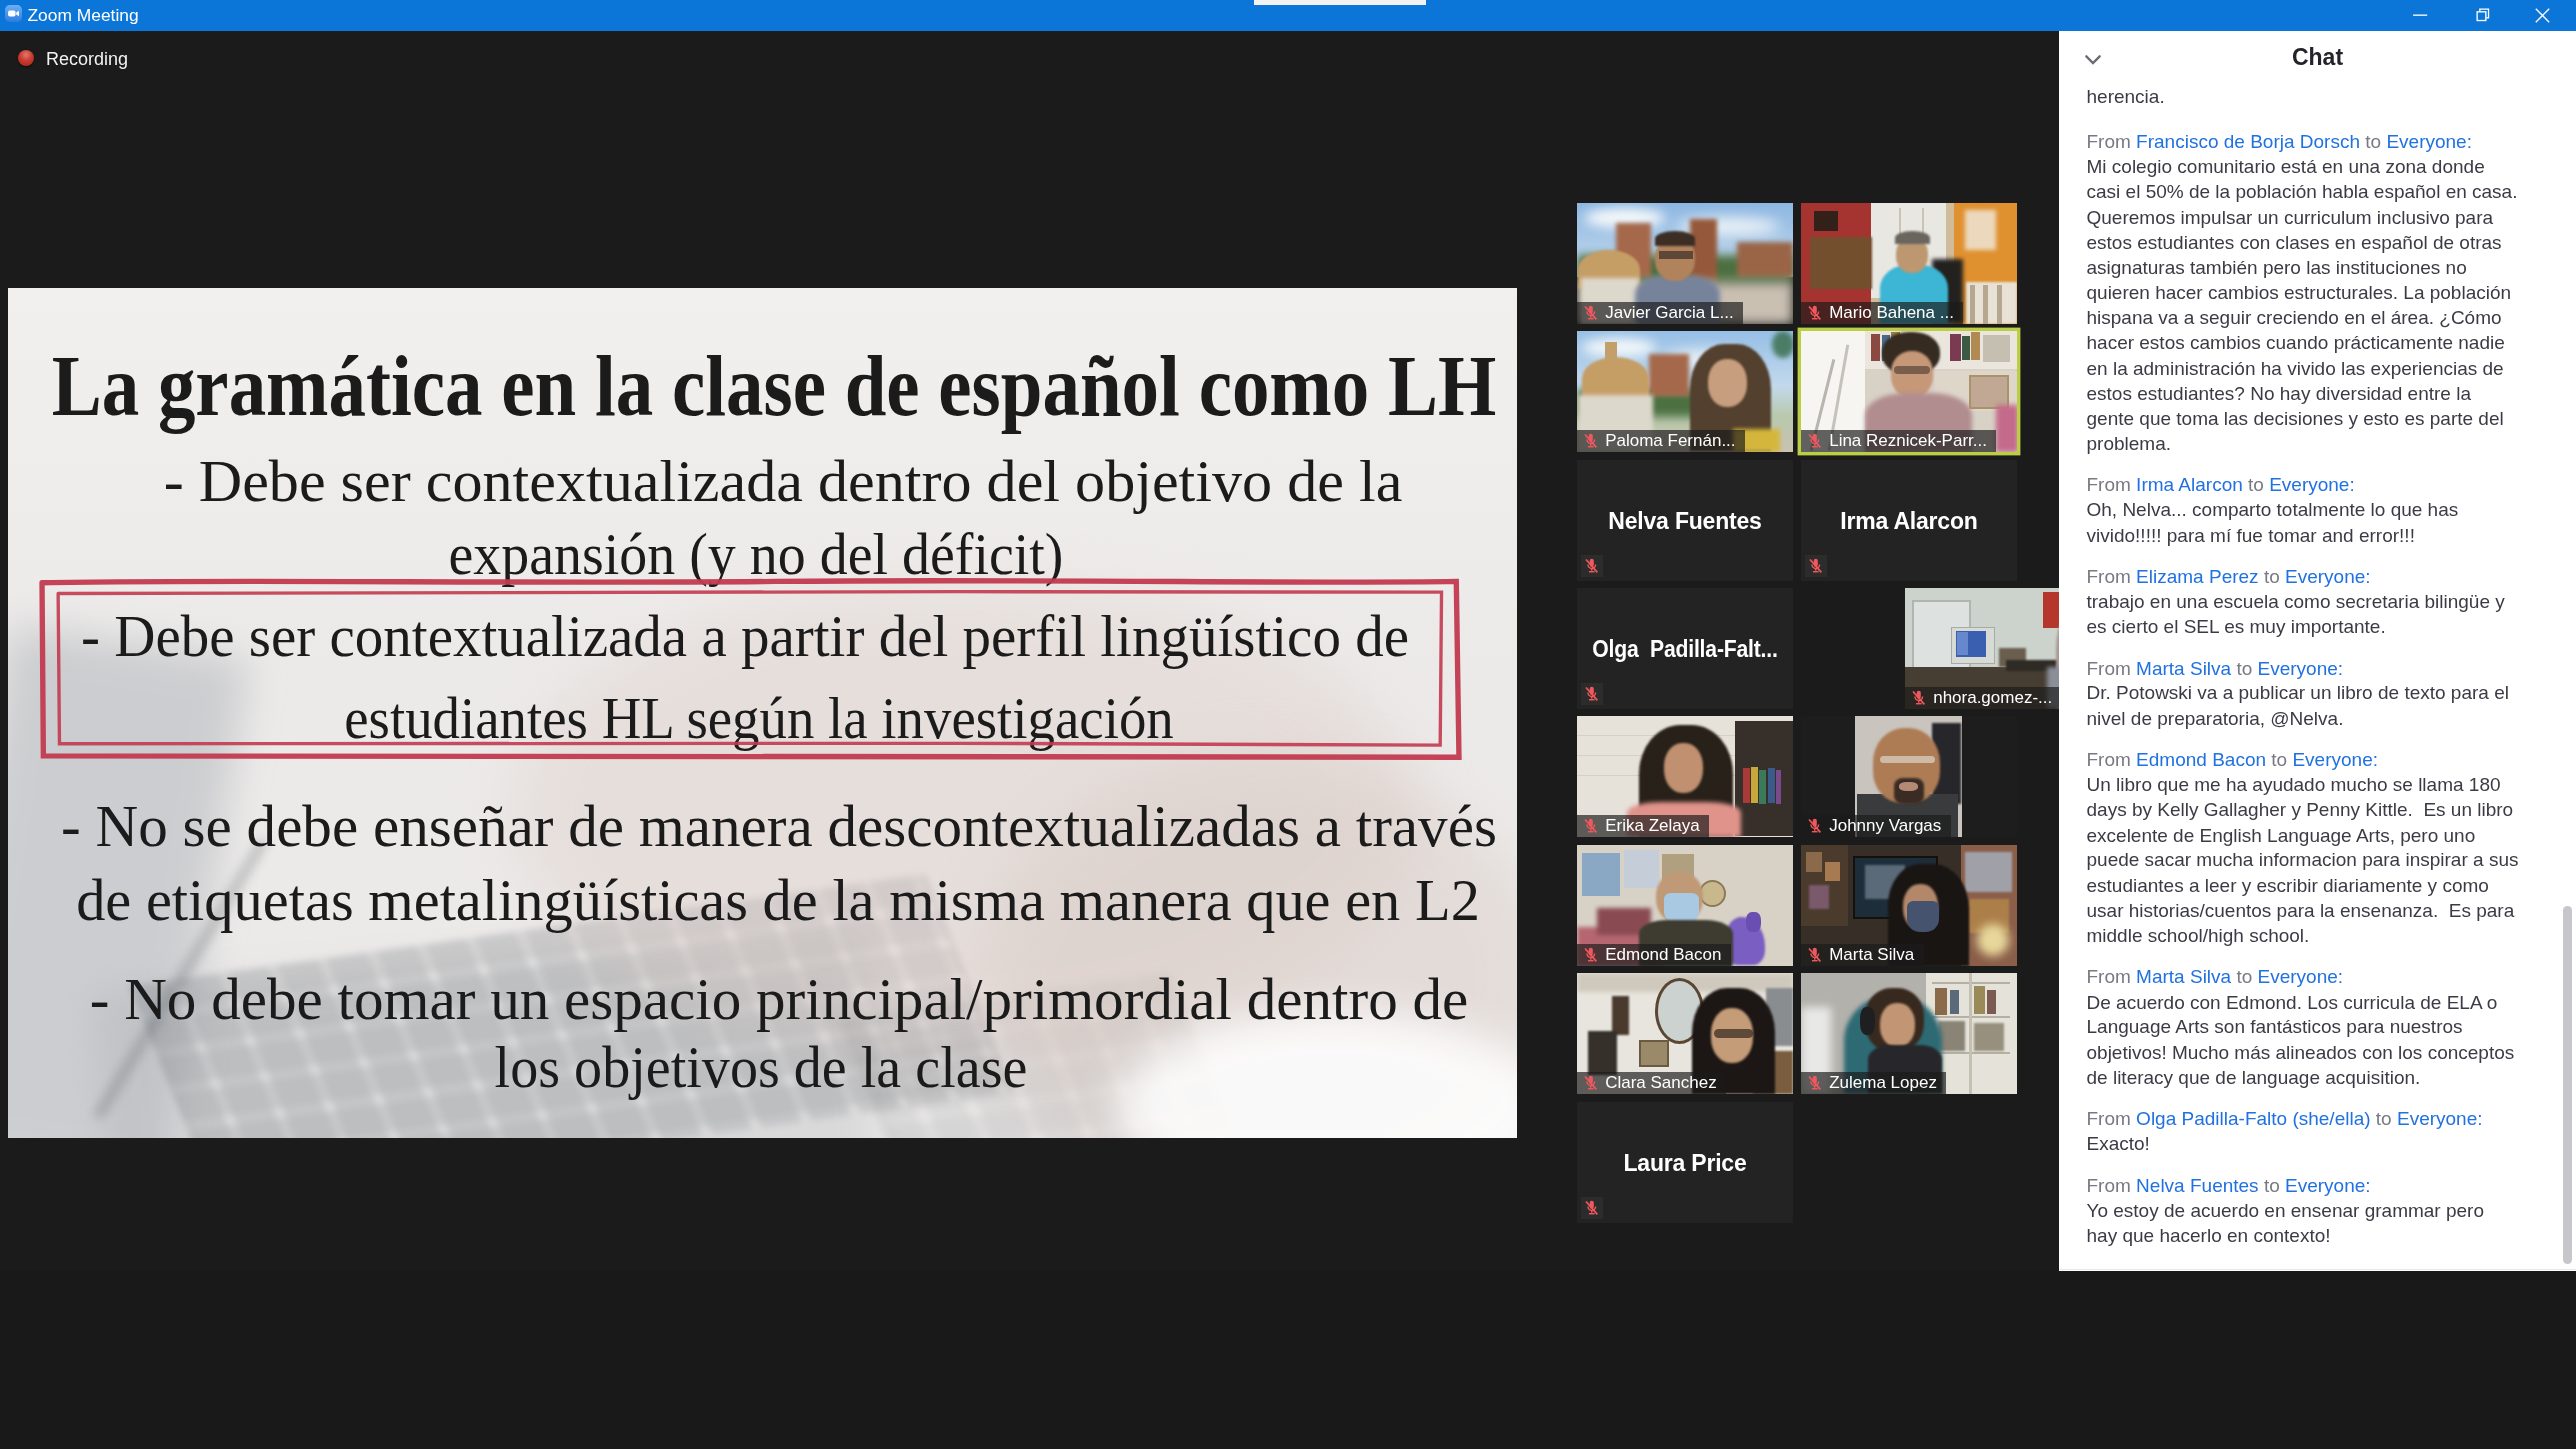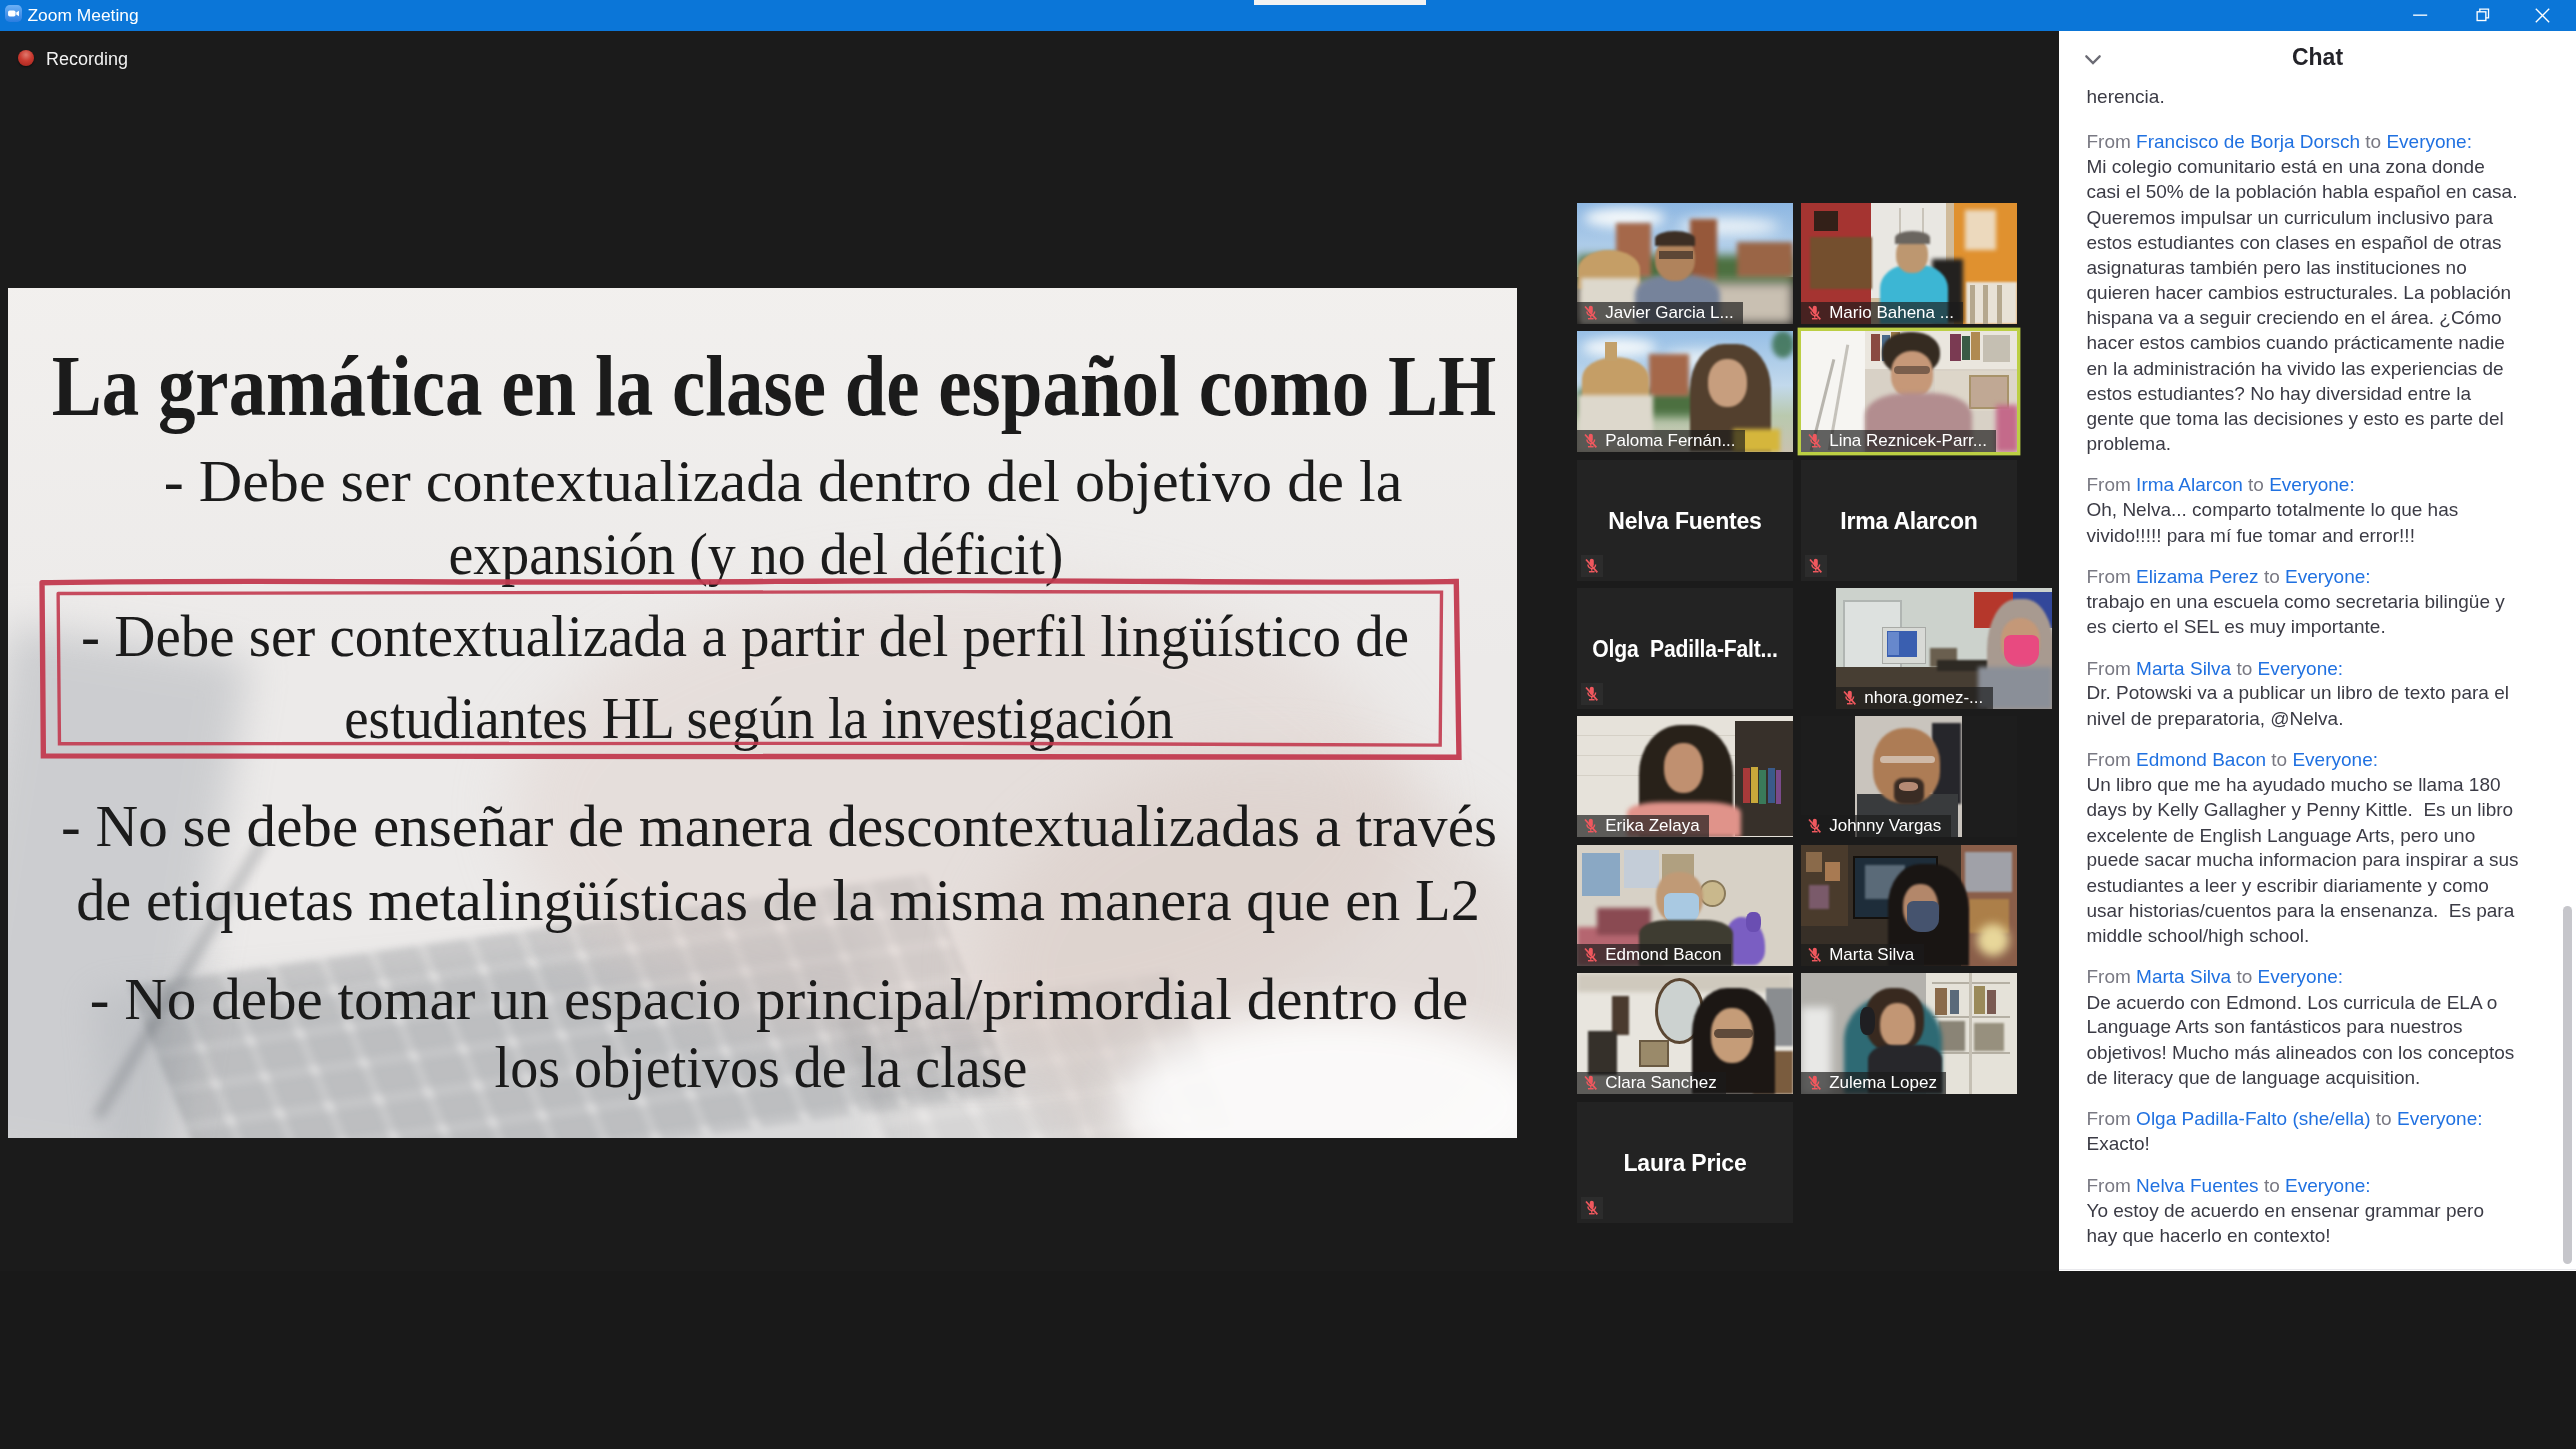--- a/index.html
+++ b/index.html
@@ -228,21 +228,21 @@
 
   <div class="tile" style="left:1577px;top:588px;">
     <div class="bigname" style="transform:scaleX(.92);">Olga&nbsp; Padilla-Falt...</div>
     <div class="micbox">
         <svg width="17.4" height="17.4" viewBox="0 0 24 24">
           <use href="#micico"></use>
         </svg>
       </div>
   </div>
 
-  <div class="tile" style="left:1836px;top:588px;">
+  <div class="tile" style="left:1905px;top:588px;">
     <div class="ph" style="left:0;top:0;width:216px;height:121px;background:#ccd2cc;"></div>
     <div class="ph" style="left:6.7px;top:12px;width:55px;height:70px;background:#dde1df;border:2px solid #b0b5b2;"></div>
     <div class="ph" style="left:0;top:79px;width:216px;height:42px;background:#473e33;"></div>
     <div class="ph" style="left:46px;top:39px;width:42px;height:35px;background:#d8dad6;border:1.3px solid #a8aaa6;filter:blur(0.3px);"></div>
     <div class="ph" style="left:51px;top:43px;width:29.5px;height:25.5px;background:#3a5fb0;"></div>
     <div class="ph" style="left:52px;top:44px;width:10.7px;height:23px;background:#7a9ad8;opacity:.7;"></div>
     <div class="ph" style="left:94px;top:60px;width:27px;height:19px;background:#6a5f4f;filter:blur(1.3px);"></div>
     <div class="ph" style="left:101px;top:72px;width:81px;height:10.7px;background:#2e2a24;filter:blur(1.3px);"></div>
     <div class="ph" style="left:138px;top:4px;width:78px;height:36px;background:#b5372b;"></div>
     <div class="ph" style="left:177px;top:4px;width:39px;height:36px;background:#32479a;"></div>

